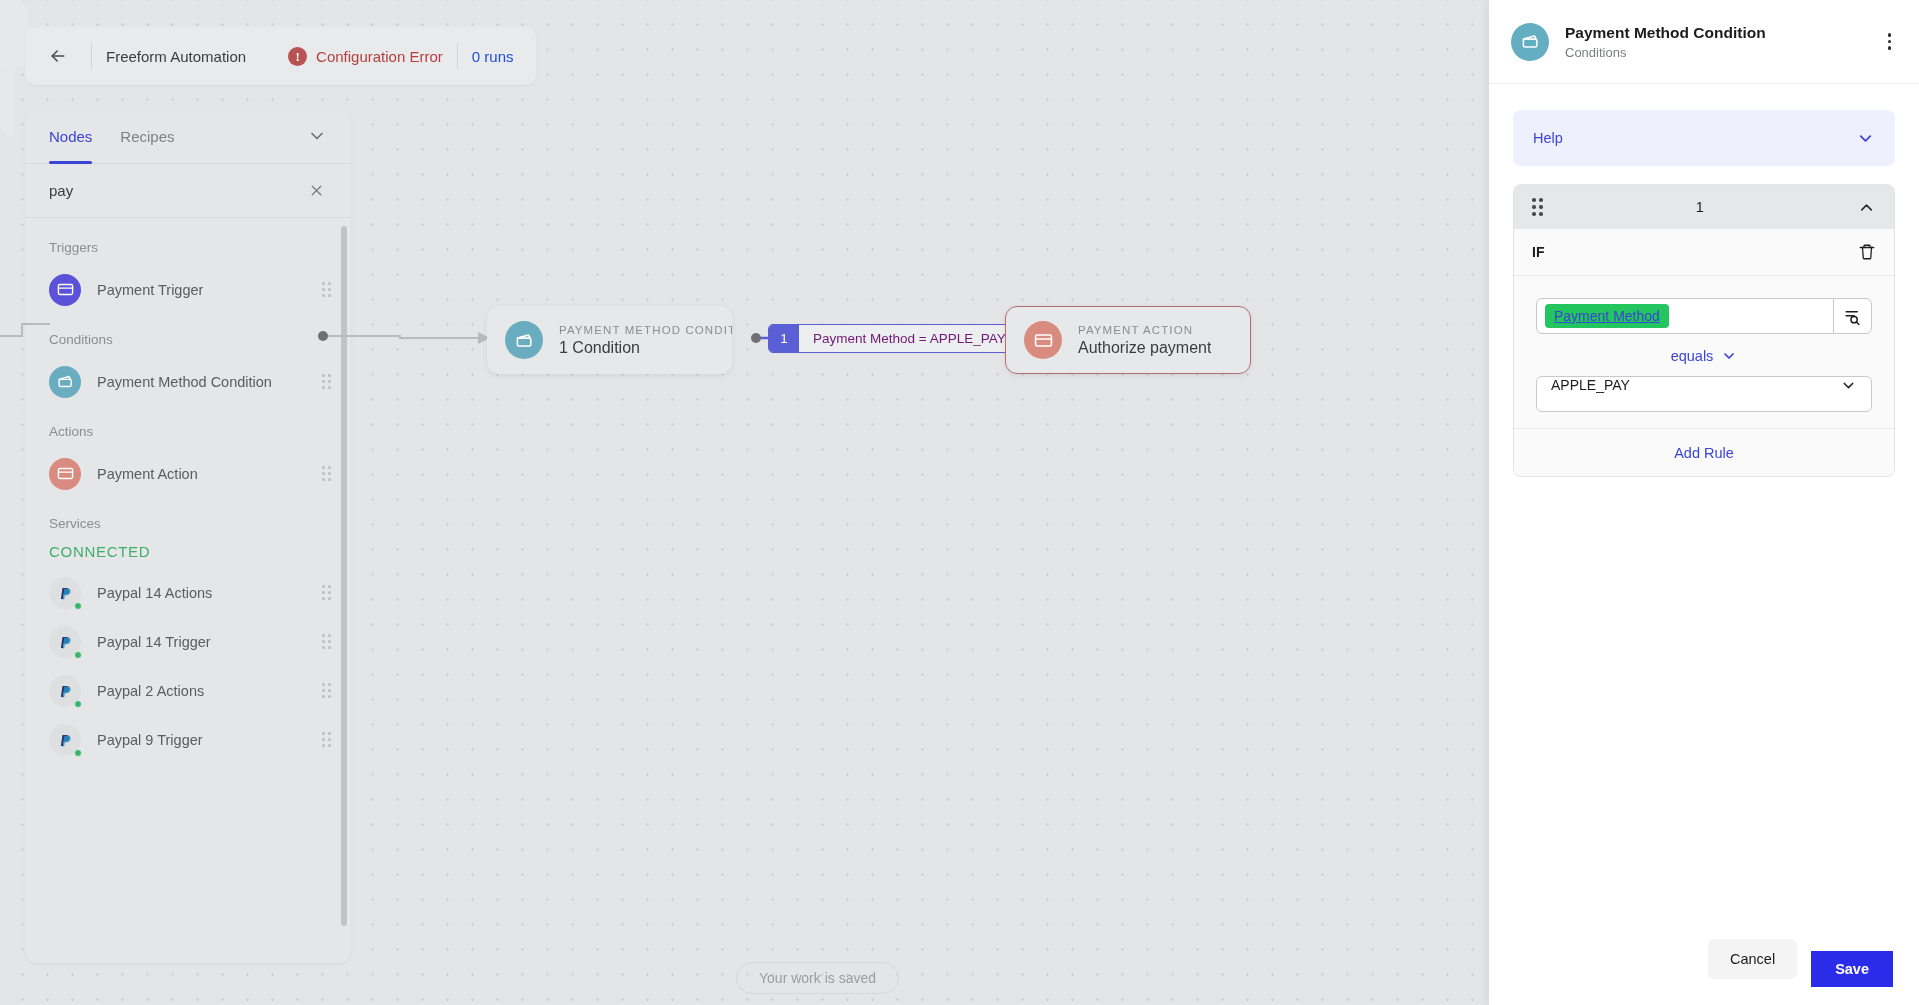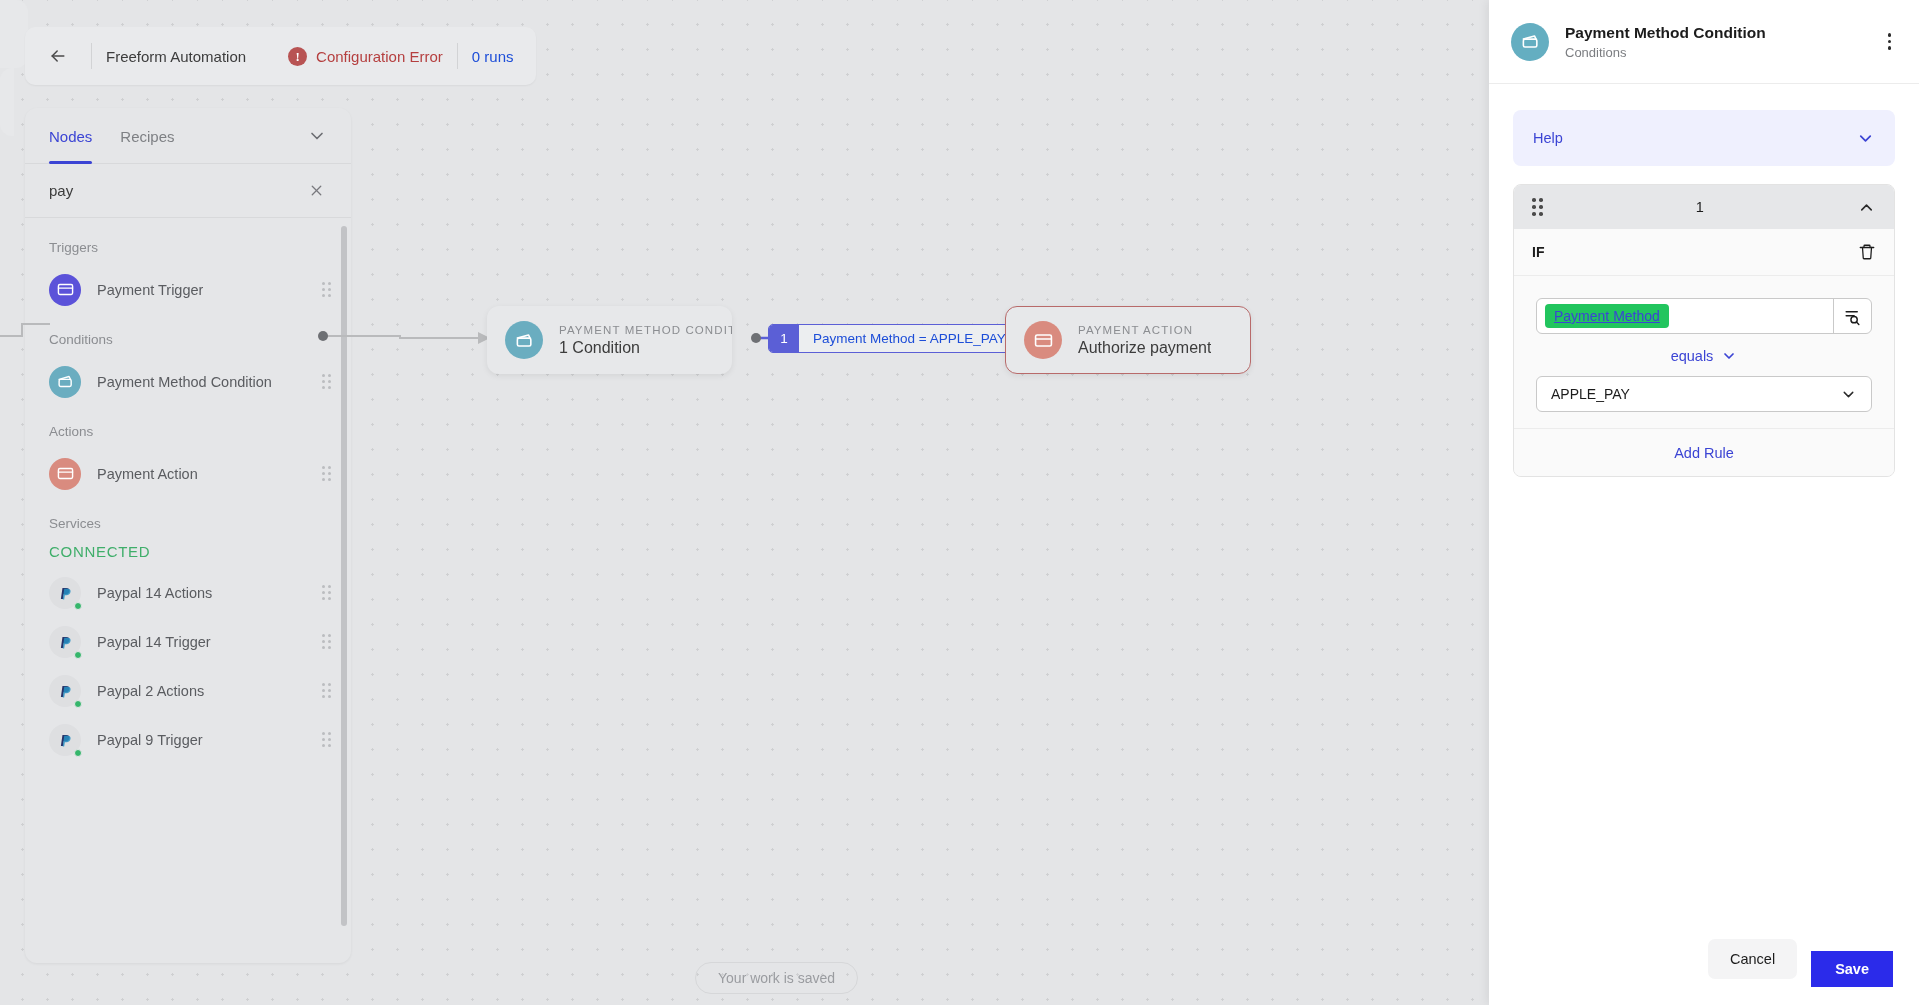--- a/index.html
+++ b/index.html
@@ -168,33 +168,33 @@
     position: absolute; left: 768px; top: 324px;
     height: 29px; display: flex; align-items: stretch;
     border: 1.5px solid #5b5fd6; border-radius: 5px; overflow: hidden;
     background: #eceef0;
   }
   .branch-num {
     width: 30px; background: #5b5fd6; color: #fff;
     font-size: 13.5px; display: flex; align-items: center; justify-content: center;
   }
   .branch-txt {
-    padding: 0 14px; font-size: 13.5px; color: #1d4ed8;
+    padding: 0 14px; font-size: 13.5px; color: #701a75;
     display: flex; align-items: center; white-space: nowrap;
   }
 
   .port-dot {
     position: absolute; width: 10px; height: 10px; border-radius: 50%;
     background: #6e7074;
   }
   #dot-a { left: 318px; top: 331px; }
   #dot-b { left: 751px; top: 333px; }
 
   #saved-pill {
-    position: absolute; left: 695px; top: 962px;
+    position: absolute; left: 736px; top: 962px;
     padding: 7px 22px; border-radius: 16px;
     border: 1px solid #d6d7d9;
     font-size: 14px; color: #9a9ca0; background: transparent;
   }
 
   
   #panel {
     position: absolute; right: 0; top: 0;
     width: 430px; height: 1005px;
     background: #fff;
@@ -265,21 +265,21 @@
     width: 38px; border-left: 1px solid #c9c9c9;
     display: flex; align-items: center; justify-content: center; cursor: pointer;
   }
   .op-row {
     display: flex; align-items: center; justify-content: center;
     gap: 8px; margin: 14px 0 12px 0; cursor: pointer;
   }
   .op-lbl { font-size: 14.5px; color: #3b44d4; }
   .select-box {
     height: 36px; border: 1px solid #c9c9c9; border-radius: 6px;
-    background: #fff; display: flex; align-items: center;
+    background: #fff; display: flex; align-items: flex-start;
     padding: 0 14px; cursor: pointer;
   }
   .select-val { font-size: 14px; color: #1c1c1c; }
   .select-chev { margin-left: auto; color: #2a2a2a; display: flex; }
 
   .add-rule {
     height: 48px; border-top: 1px solid #ececec;
     display: flex; align-items: center; justify-content: center;
     font-size: 14.5px; color: #3b44d4; cursor: pointer; background: #fafafa;
   }

